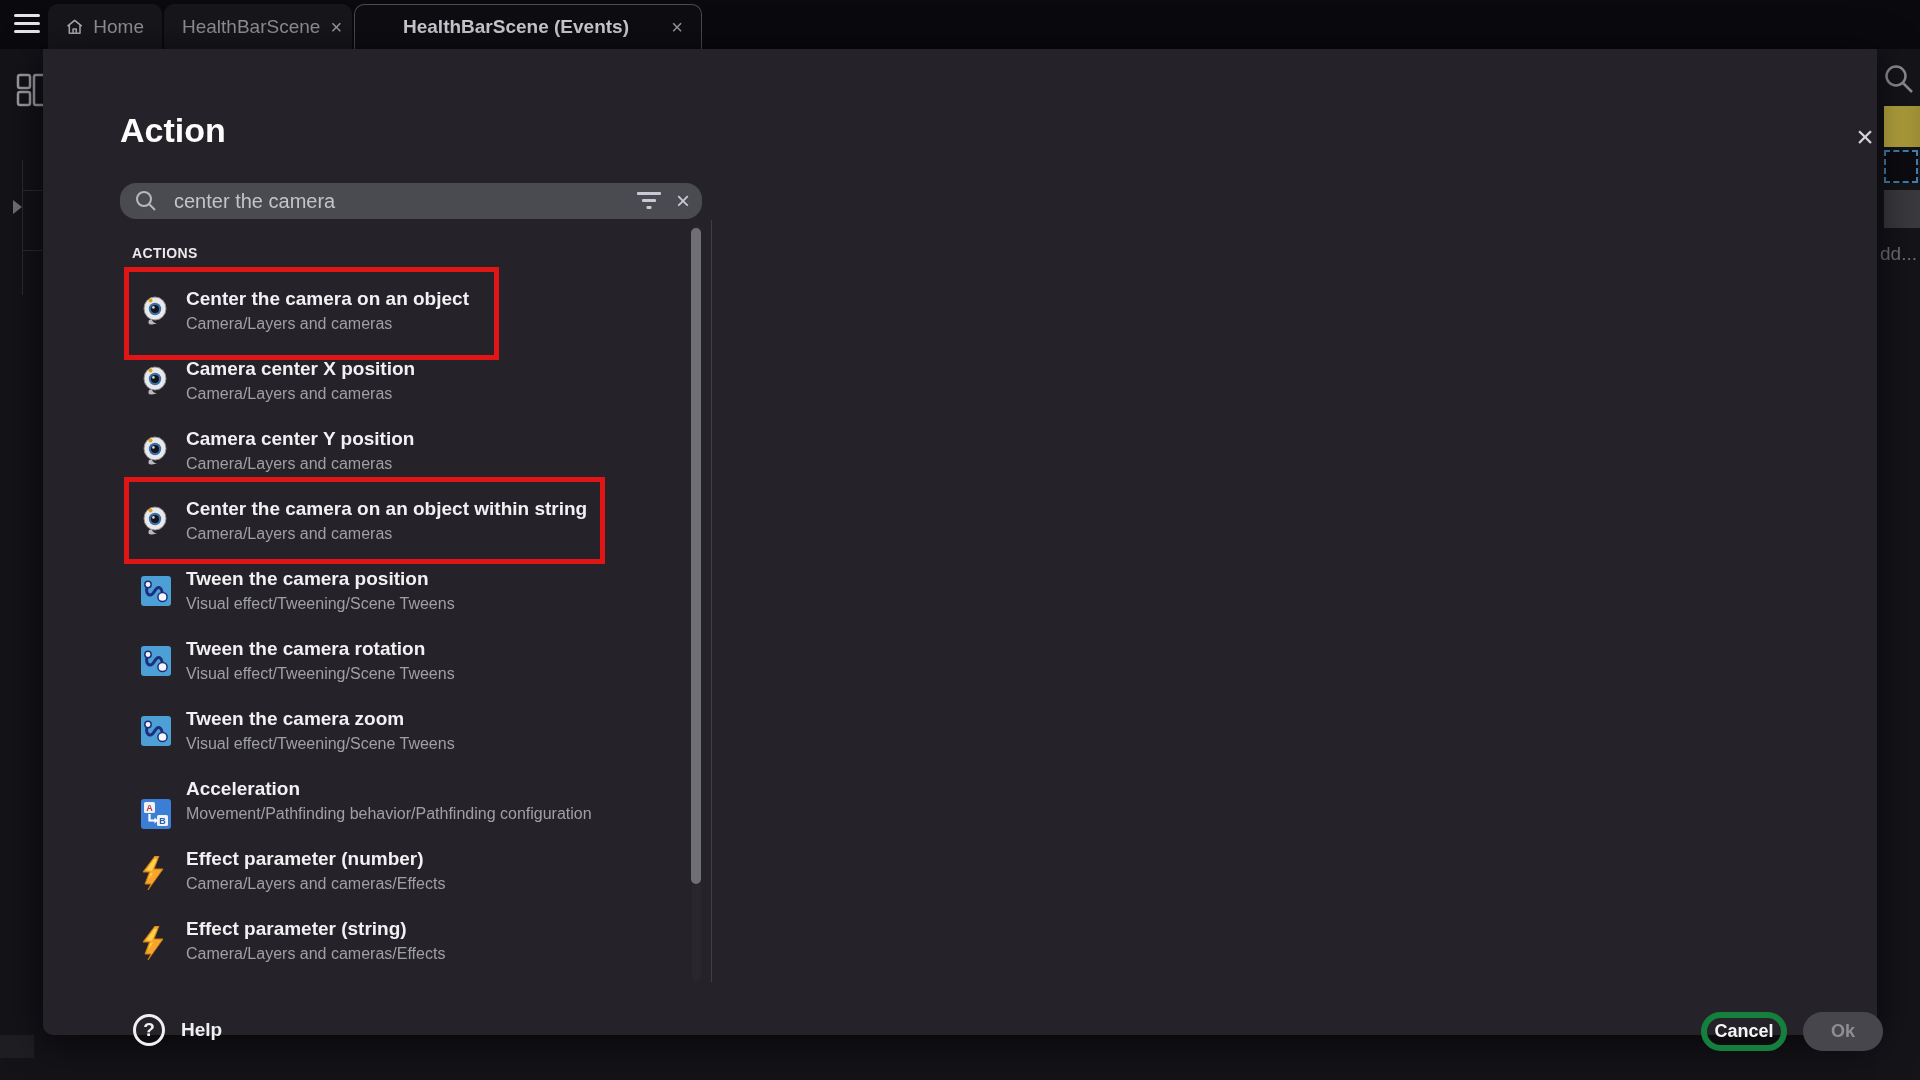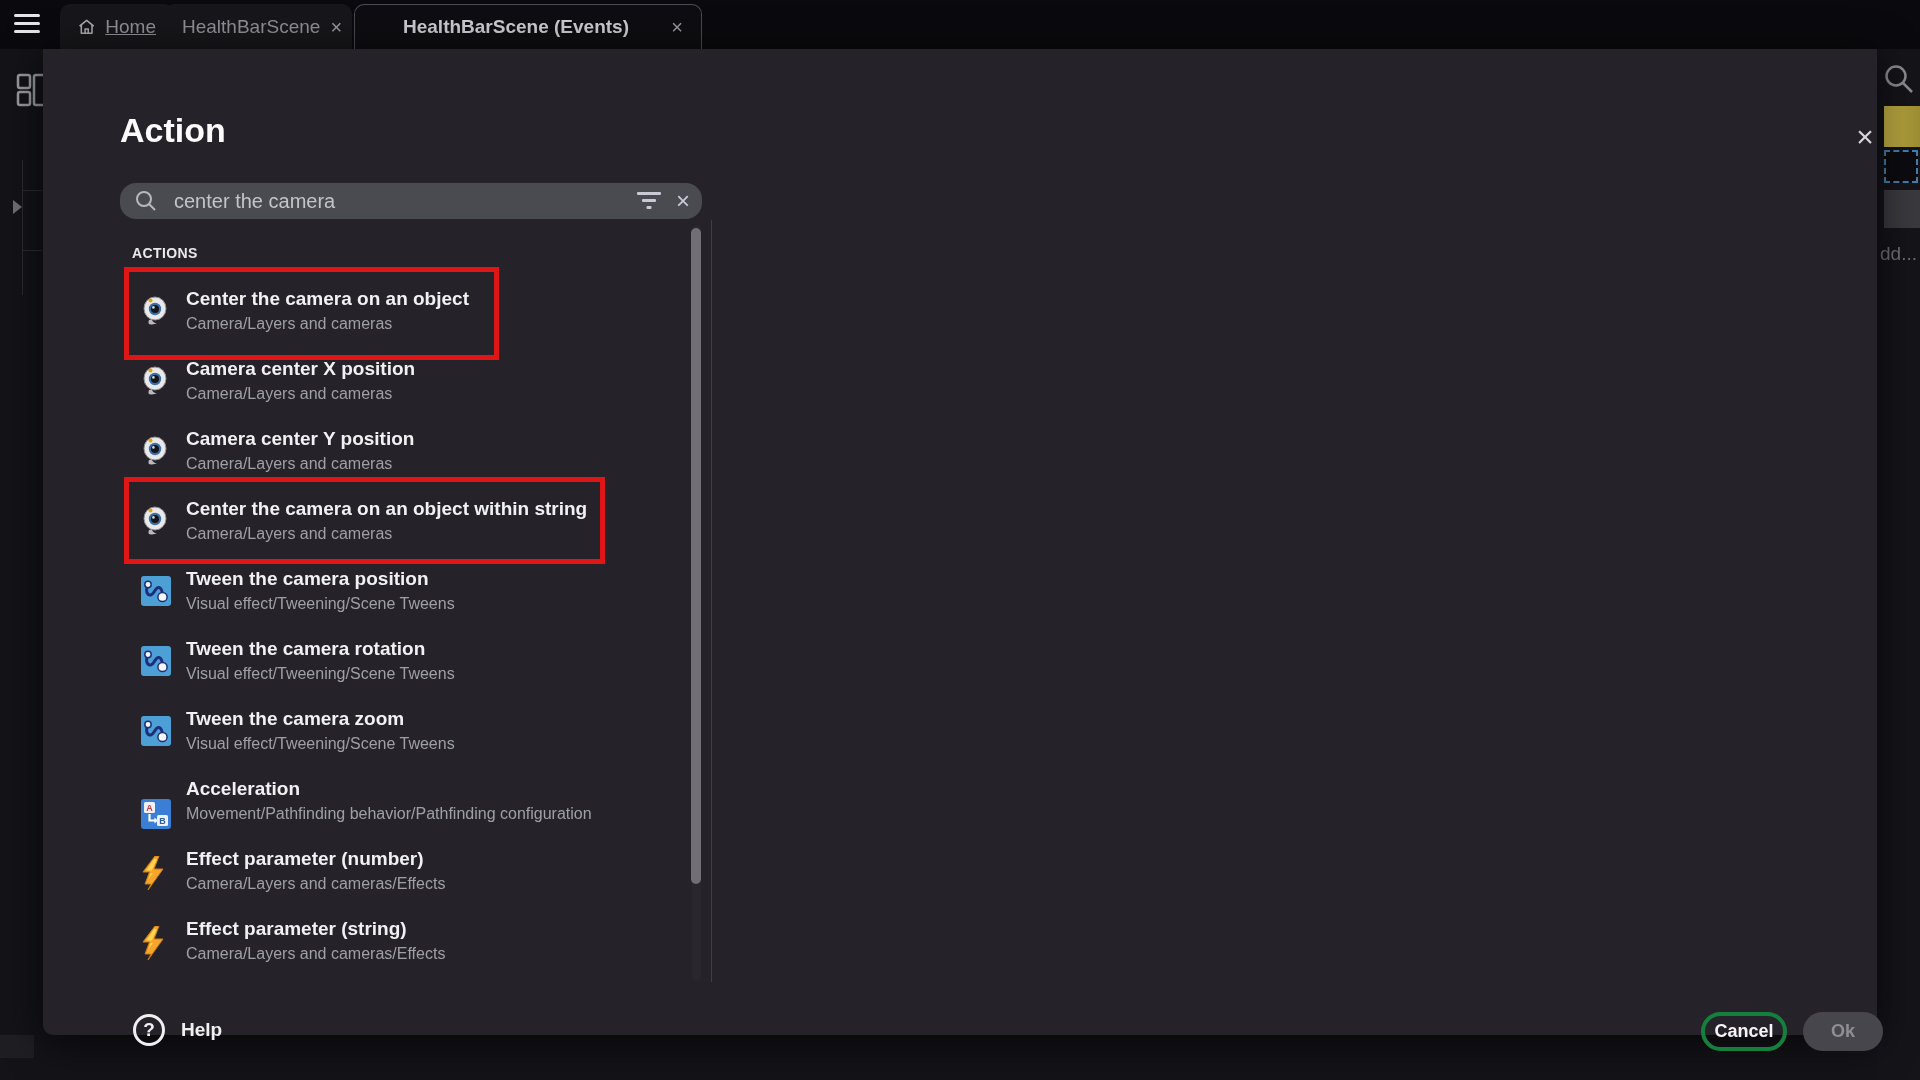--- a/index.html
+++ b/index.html
@@ -6,21 +6,21 @@
   html,body { background:#131318; }
   body { font-family:"Liberation Sans", sans-serif; }
   #screen { position:relative; width:1920px; height:1080px; overflow:hidden; background:#131318; }
 
   
   .topbar { position:absolute; left:0; top:0; width:1920px; height:49px; background:#0a0a0e; z-index:5; }
   .hamburger { position:absolute; left:14px; top:14px; width:26px; height:21px; cursor:pointer; }
   .hamburger span { display:block; height:3px; background:#e6e6ea; border-radius:2px; margin-bottom:5px; }
   .tab { position:absolute; top:4px; height:45px; display:flex; align-items:center; gap:10px;
          background:#17171b; border-radius:10px 10px 0 0; padding:0 18px; color:#8f8f96; font-size:19px; }
-  .tab.home { left:60px; width:114px;text-decoration:underline; }
+  .tab.home { left:48px; width:114px; }
   .tab.t2 { left:164px; width:188px; }
   .tab.active { left:354px; width:348px; background:#0e0e12; border:1px solid #4a4a52; border-bottom:none;
                 color:#cbcbd1; font-weight:bold;padding-left:48px; }
   .tab .xbtn { margin-left:auto; color:#9a9aa1; font-size:20px; font-weight:normal; line-height:1; cursor:pointer; }
 
   
   .panels-icon { position:absolute; left:16px; top:73px; width:30px; height:34px; z-index:1; }
   .evt-line-v { position:absolute; left:22px; top:160px; width:1px; height:135px; background:#2b2b31; z-index:1; }
   .evt-line-h1 { position:absolute; left:22px; top:190px; width:20px; height:1px; background:#2b2b31; z-index:1; }
   .evt-line-h2 { position:absolute; left:22px; top:250px; width:20px; height:1px; background:#2b2b31; z-index:1; }
@@ -73,21 +73,21 @@
   .scroll-thumb { position:absolute; left:648px; top:179px; width:10px; height:656px; background:#6f6f74; border-radius:5px; cursor:grab; }
   .list-divider { position:absolute; left:668px; top:171px; width:1px; height:762px; background:#3e3e45; }
 
   
   .help { position:absolute; left:90px; top:965px; display:flex; align-items:center; gap:16px; cursor:pointer; }
   .help-circle { width:32px; height:32px; border:3px solid #f0f0f2; border-radius:50%; color:#f0f0f2;
                  font-size:19px; font-weight:bold; display:flex; align-items:center; justify-content:center; }
   .help-label { color:#f0f0f2; font-size:19px; font-weight:bold; }
   .btn { position:absolute; top:963px; height:39px; border-radius:20px; font-size:18px; font-weight:bold;
          display:flex; align-items:center; justify-content:center; cursor:pointer; }
-  .btn-cancel { left:1658px; width:86px; background:transparent; border:4px solid #15803d; color:#f5f5f7; }
+  .btn-cancel { left:1658px; width:86px; background:transparent; border:6px solid #15803d; color:#f5f5f7; }
   .btn-ok { left:1760px; width:80px; background:#46464c; border:none; color:#8e8e94; cursor:default; }
 </style>
 </head>
 <body>
 
 <div id="screen">
 
   <div class="topbar">
     <div class="hamburger">
         <span></span>

